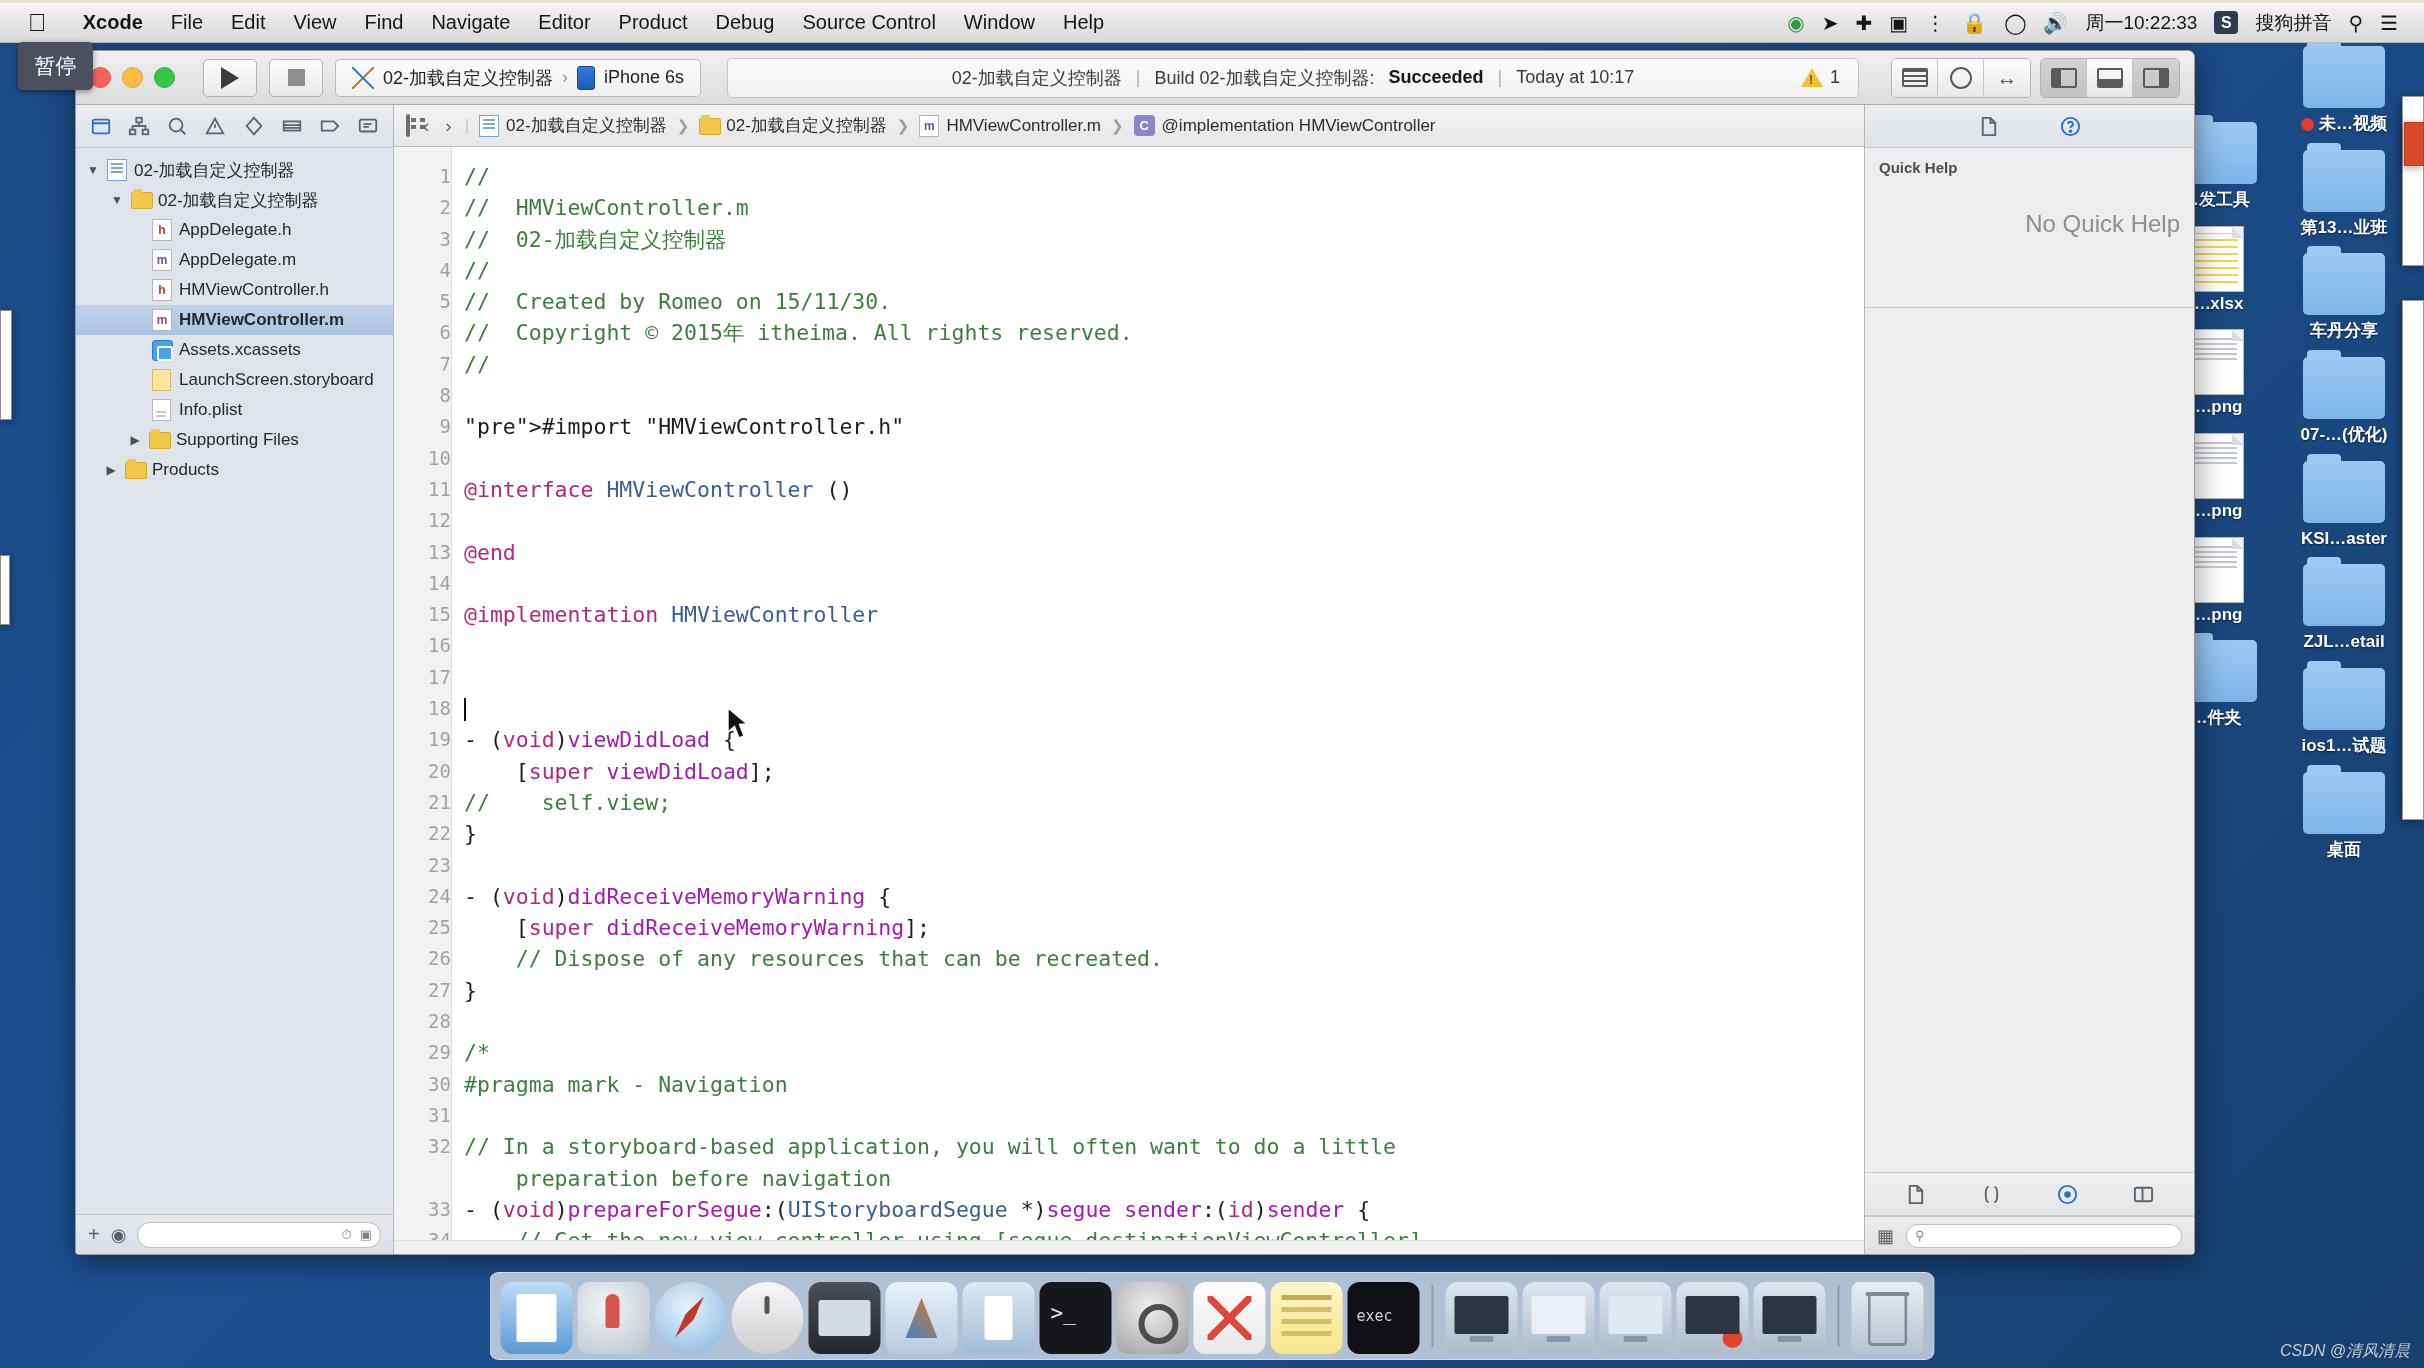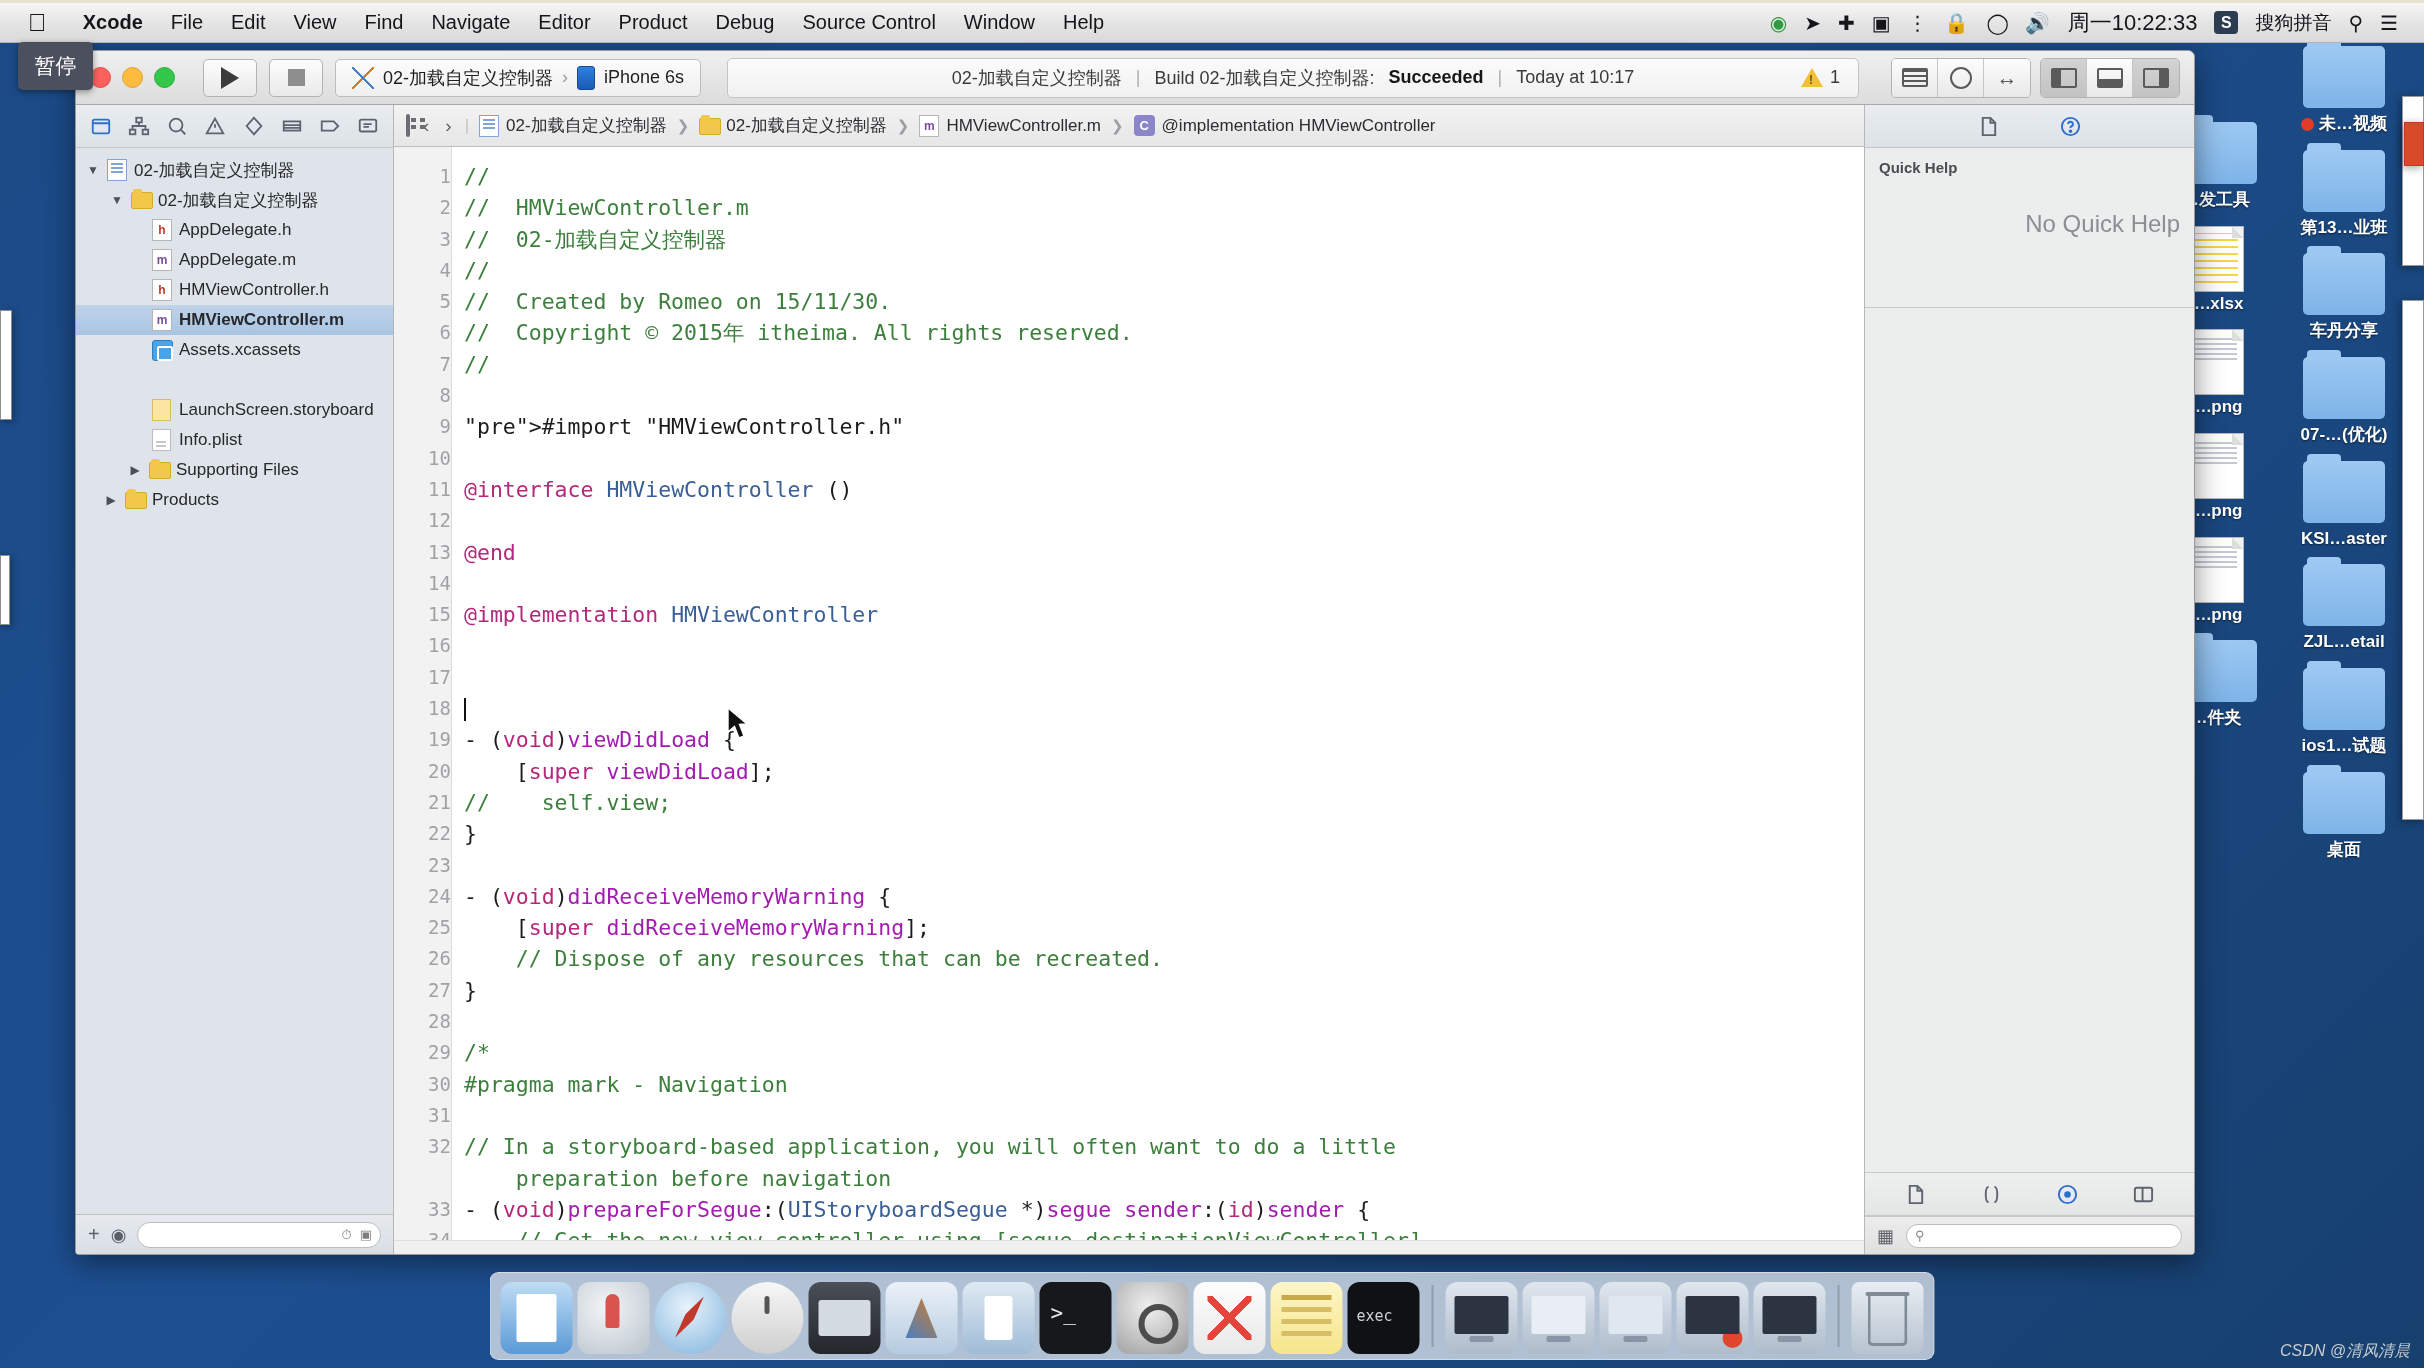--- a/index.html
+++ b/index.html
@@ -73,21 +73,21 @@
     border-bottom:1px solid #b4b4b4;
     display:flex; align-items:center;
     z-index:40;
     font-size:20px; color:#14161a;
   }
   #menubar .apple { margin:0 22px 0 28px; font-size:25px; line-height:1; }
   #menubar .mi { padding:0 14px; white-space:nowrap; }
   #menubar .mi.app { font-weight:bold; }
   #menubar .right { margin-left:auto; display:flex; align-items:center; gap:17px; padding-right:26px; }
   #menubar .right .ico { font-size:20px; line-height:1; }
-  #menubar .clock { font-size:22px; white-space:nowrap; }
+  #menubar .clock { font-size:19px; white-space:nowrap; }
   .ime-badge{
     display:inline-flex;align-items:center;justify-content:center;
     width:24px;height:23px;border-radius:4px;background:#2c3d52;color:#fff;
     font-size:16px;font-weight:bold;
   }
   .sogou { font-size:19px; }
 
   
   #xcode {
     position:absolute; left:75px; top:50px; width:2120px; height:1205px;
@@ -692,21 +692,21 @@
         <div class="row sel" style="padding-left:76px;">
           <span class="ico18 ic-m">m</span>
           <span class="nm">HMViewController.m</span>
         </div>
         <div class="row" style="padding-left:76px;">
           <span class="ico18">
               <span class="ic-assets" style="position:absolute;top:1px;"></span>
             </span>
           <span class="nm">Assets.xcassets</span>
         </div>
-        <div class="row" style="padding-left:76px;margin-top:30px;">
+        <div class="row" style="padding-left:76px;">
           <span class="ico18">
               <span class="ic-sb" style="position:absolute;"></span>
             </span>
           <span class="nm">LaunchScreen.storyboard</span>
         </div>
         <div class="row" style="padding-left:76px;">
           <span class="ico18">
               <span class="ic-plist" style="position:absolute;"></span>
             </span>
           <span class="nm">Info.plist</span>

